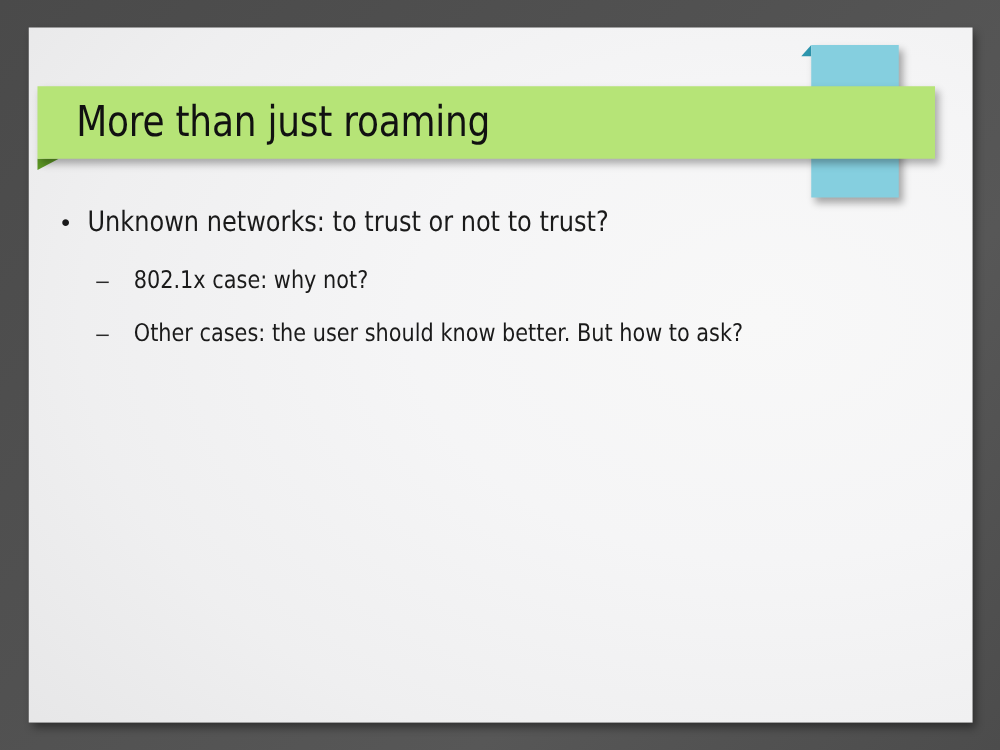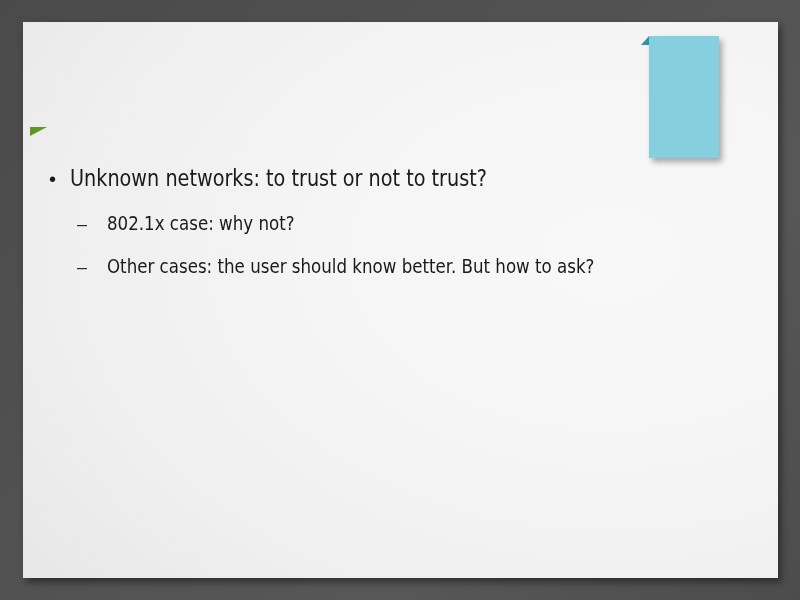--- a/index.html
+++ b/index.html
@@ -166,20 +166,23 @@
 <div id="app-root">
 
   <div id="slide-canvas">
 
     <div id="accent-blue-fold"></div>
 
     <div id="accent-blue"></div>
 
     <div id="title-banner-fold"></div>
 
+    <div id="title-banner">
+      <h1 id="slide-title">More than just roaming</h1>
+    </div>
 
     <div id="slide-body">
 
       <div class="bullet-row bullet-level-1">
         <span class="bullet-marker">•</span>
         <span class="bullet-text">Unknown networks: to trust or not to trust?</span>
       </div>
 
       <div class="bullet-row bullet-level-2">
         <span class="bullet-marker">–</span>

